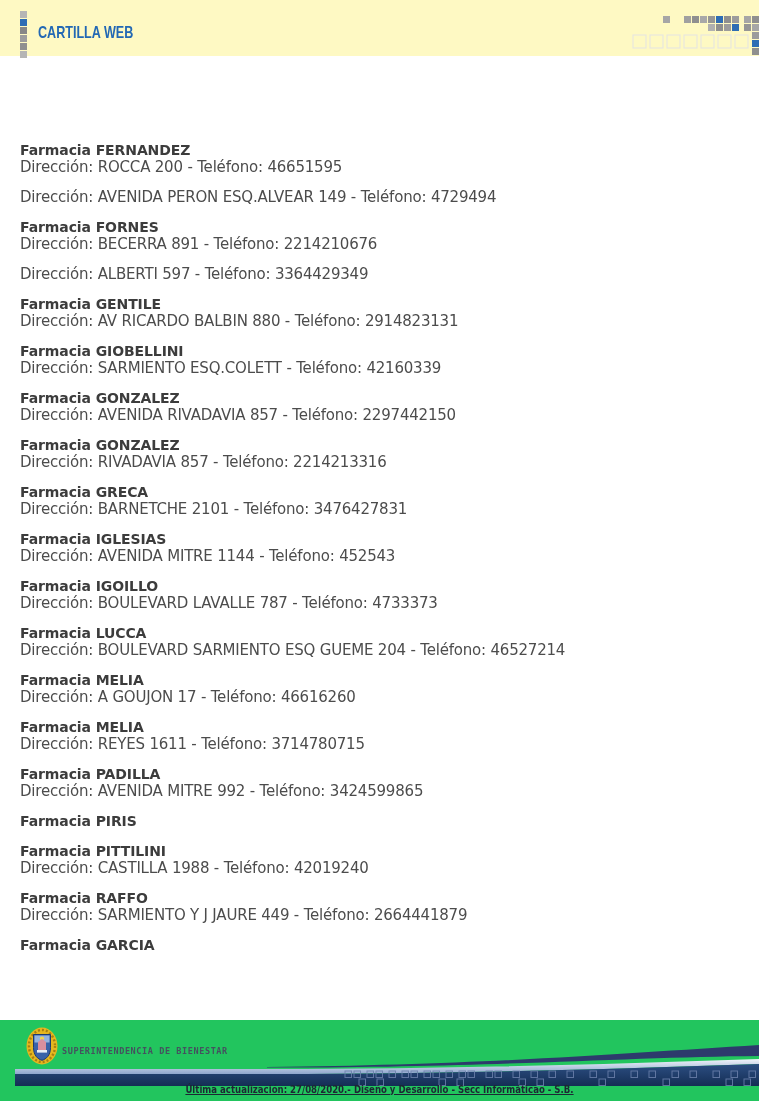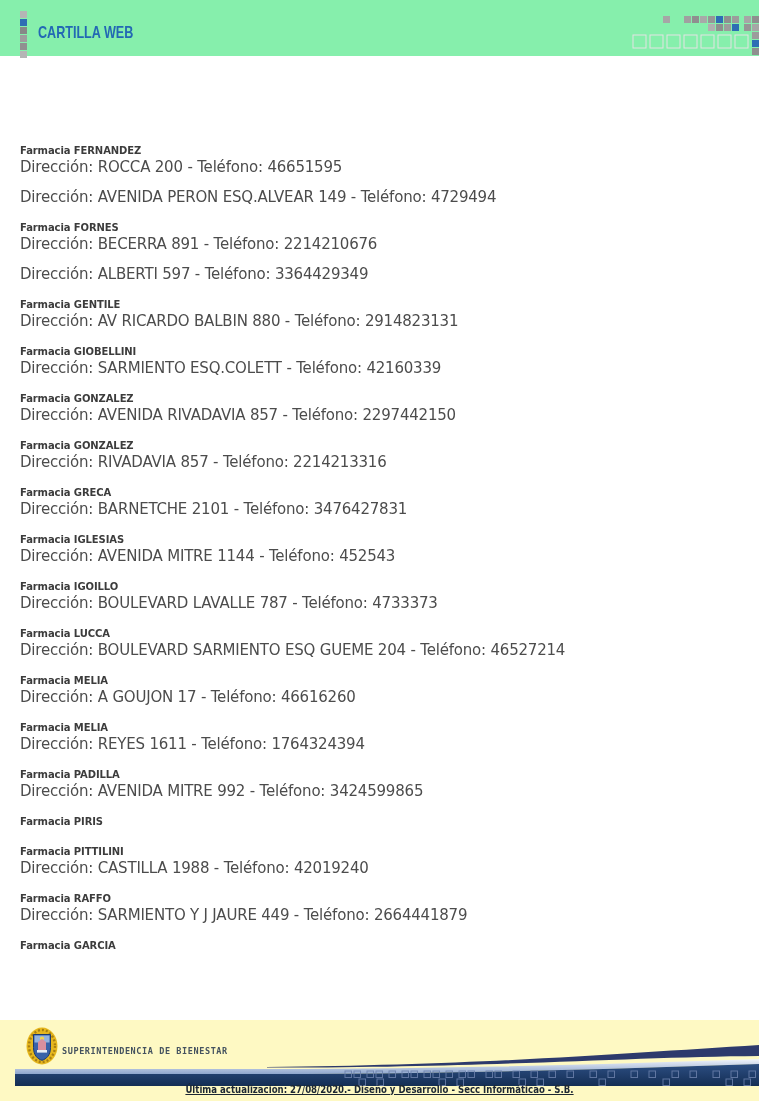--- a/index.html
+++ b/index.html
@@ -1,42 +1,42 @@
 <!DOCTYPE html>
 <html><head>
 <meta charset="utf-8">
 <style>
   html,body{margin:0;padding:0;background:#ffffff;}
   .page{
     position:relative;width:759px;height:1101px;background:#ffffff;
     overflow:hidden;font-family:"DejaVu Sans",sans-serif;
   }
   
-  .header{position:absolute;top:0;left:0;width:759px;height:56px;background:#86efac;}
+  .header{position:absolute;top:0;left:0;width:759px;height:56px;background:#fef9c3;}
   .logo-squares{position:absolute;left:20px;top:11px;}
   .page-title{
     position:absolute;left:38px;top:23px;
     font-family:"Liberation Sans",sans-serif;font-weight:bold;font-size:17px;
     color:#2268b4;letter-spacing:0px;white-space:nowrap;
     transform:scaleX(0.74);transform-origin:left center;
   }
   .mosaic{position:absolute;right:0;top:6px;}
   
   .list{position:absolute;left:20px;top:142px;width:700px;}
   .entry{margin-bottom:13px;}
   .entry-name{
-    font-size:10px;font-weight:bold;color:#3c3c3c;line-height:17px;
+    font-size:14px;font-weight:bold;color:#3c3c3c;line-height:17px;
     letter-spacing:-0.1px;white-space:nowrap;
   }
   .entry-details{
     font-size:15px;color:#4c4c4c;line-height:17px;
     letter-spacing:-0.2px;white-space:nowrap;
   }
   
-  .footer{position:absolute;left:0;top:1020px;width:759px;height:81px;background:#fef9c3;}
+  .footer{position:absolute;left:0;top:1020px;width:759px;height:81px;background:#22c55e;}
   .footer-emblem{position:absolute;left:26px;top:7px;}
   .footer-org{
     position:absolute;left:62px;top:26px;
     font-family:"DejaVu Sans Mono",monospace;font-weight:bold;font-size:8.5px;
     color:#44525f;letter-spacing:0.6px;white-space:nowrap;
   }
   .footer-band{position:absolute;left:15px;top:25px;}
   .footer-note{
     position:absolute;left:0;top:63px;width:759px;text-align:center;
     font-size:11px;font-weight:bold;color:#1c2733;
@@ -162,21 +162,21 @@
         <div class="entry-details"><span>Dirección:</span> <span>BOULEVARD SARMIENTO ESQ GUEME 204</span> <span>-</span> <span>Teléfono:</span> <span>46527214</span></div>
       </div>
 
       <div class="entry">
         <div class="entry-name"><span>Farmacia</span> <span>MELIA</span></div>
         <div class="entry-details"><span>Dirección:</span> <span>A GOUJON 17</span> <span>-</span> <span>Teléfono:</span> <span>46616260</span></div>
       </div>
 
       <div class="entry">
         <div class="entry-name"><span>Farmacia</span> <span>MELIA</span></div>
-        <div class="entry-details"><span>Dirección:</span> <span>REYES 1611</span> <span>-</span> <span>Teléfono:</span> <span>1764324394</span></div>
+        <div class="entry-details"><span>Dirección:</span> <span>REYES 1611</span> <span>-</span> <span>Teléfono:</span> <span>3714780715</span></div>
       </div>
 
       <div class="entry">
         <div class="entry-name"><span>Farmacia</span> <span>PADILLA</span></div>
         <div class="entry-details"><span>Dirección:</span> <span>AVENIDA MITRE 992</span> <span>-</span> <span>Teléfono:</span> <span>3424599865</span></div>
       </div>
 
       <div class="entry">
         <div class="entry-name"><span>Farmacia</span> <span>PIRIS</span></div>
       </div>

